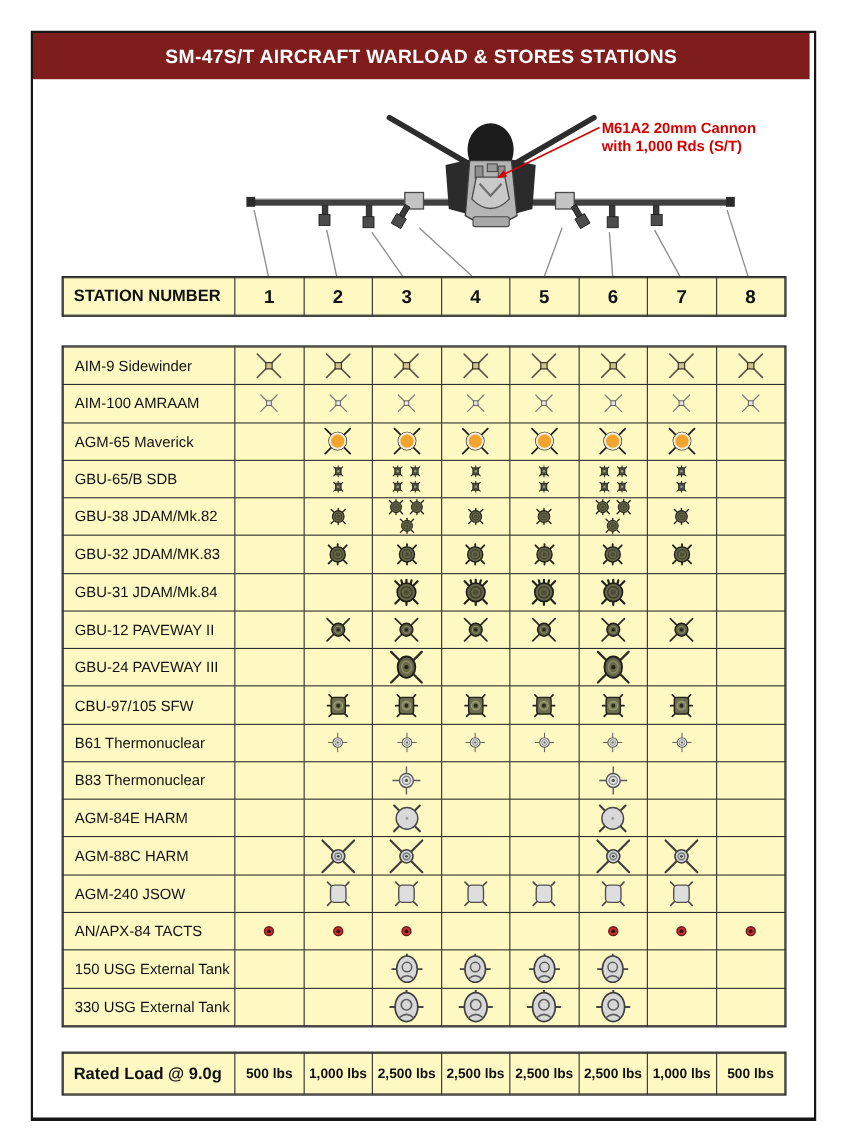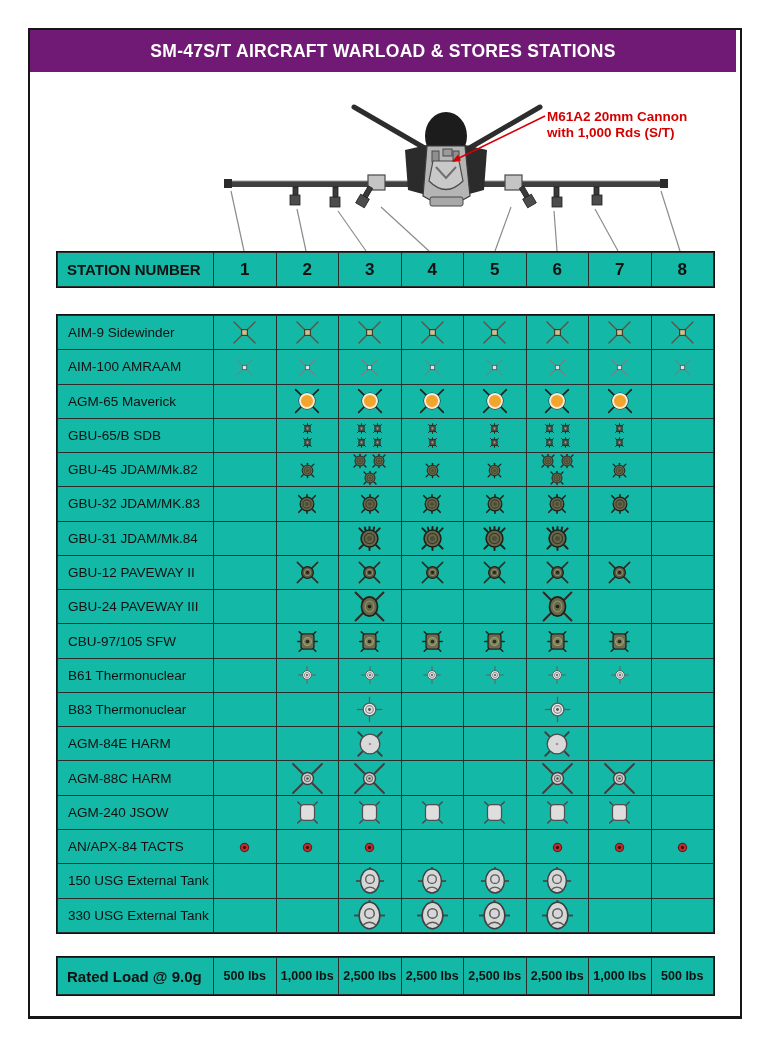--- a/index.html
+++ b/index.html
@@ -1,25 +1,25 @@
 <!DOCTYPE html>
 <html><head>
 <meta charset="utf-8">
 <style>
   html,body{margin:0;padding:0;background:#fff;}
   .page{position:relative;width:768px;height:1042px;background:#fff;overflow:hidden;
         font-family:"Liberation Sans",sans-serif;color:#111;}
   .frame{position:absolute;left:28px;top:28px;width:710px;height:986px;
          border:2px solid #161616;border-bottom-width:3px;background:#fff;}
-  .titlebar{position:absolute;left:30px;top:30px;width:706px;height:42px;background:#701a75;
+  .titlebar{position:absolute;left:30px;top:30px;width:706px;height:42px;background:#7f1d1d;
             display:flex;align-items:center;justify-content:center;}
   .titlebar span{color:#fff;font-weight:bold;font-size:17.5px;letter-spacing:.3px;}
   svg.diagram{position:absolute;left:30px;top:74px;width:708px;height:182px;}
 
-  table{border-collapse:collapse;table-layout:fixed;position:absolute;background:#14b8a6;}
+  table{border-collapse:collapse;table-layout:fixed;position:absolute;background:#fef9c3;}
   td{border:1px solid #2d2d2d;overflow:hidden;}
   .station-table{left:57px;top:252px;width:656px;}
   .station-table td{height:31px;text-align:center;font-weight:bold;font-size:17px;}
   .station-table td.lbl{font-size:15px;text-align:left;padding-left:9px;}
   .main-table{left:57px;top:315px;width:656px;}
   .main-table td{height:33.28px;text-align:center;vertical-align:middle;padding:0;}
   .main-table td.lbl{text-align:left;font-weight:normal;font-size:13.5px;padding-left:10px;}
   .rated-table{left:57px;top:957px;width:656px;}
   .rated-table td{height:34px;text-align:center;font-weight:bold;font-size:12.5px;margin-left:32px;}
   .rated-table td.lbl{font-size:15px;text-align:left;padding-left:9px;}
@@ -485,21 +485,21 @@
                   </g>
                   <line x1="0" y1="-13" x2="0" y2="13" stroke="#2a2a24" stroke-width="2.4"></line>
                   <rect x="-6.5" y="-8" width="13" height="16" fill="#4c4c41" stroke="#1c1c16" stroke-width="1.6"></rect>
                   <circle r="2.8" fill="#9a9a85"></circle>
                 </svg>
               </span>
             </span></td>
           <td></td>
         </tr>
         <tr>
-          <td class="lbl">GBU-45 JDAM/Mk.82</td>
+          <td class="lbl">GBU-38 JDAM/Mk.82</td>
           <td></td>
           <td><svg width="17" height="17" viewBox="-16 -16 32 32">
               <g stroke="#23231c" stroke-width="2.4" stroke-linecap="round">
                 <line x1="-8" y1="-8" x2="-12" y2="-12"></line>
                 <line x1="8" y1="-8" x2="12" y2="-12"></line>
                 <line x1="-8" y1="8" x2="-12" y2="12"></line>
                 <line x1="8" y1="8" x2="12" y2="12"></line>
                 <line x1="0" y1="-10" x2="0" y2="-13.5"></line>
                 <line x1="0" y1="10" x2="0" y2="13.5"></line>
               </g>

